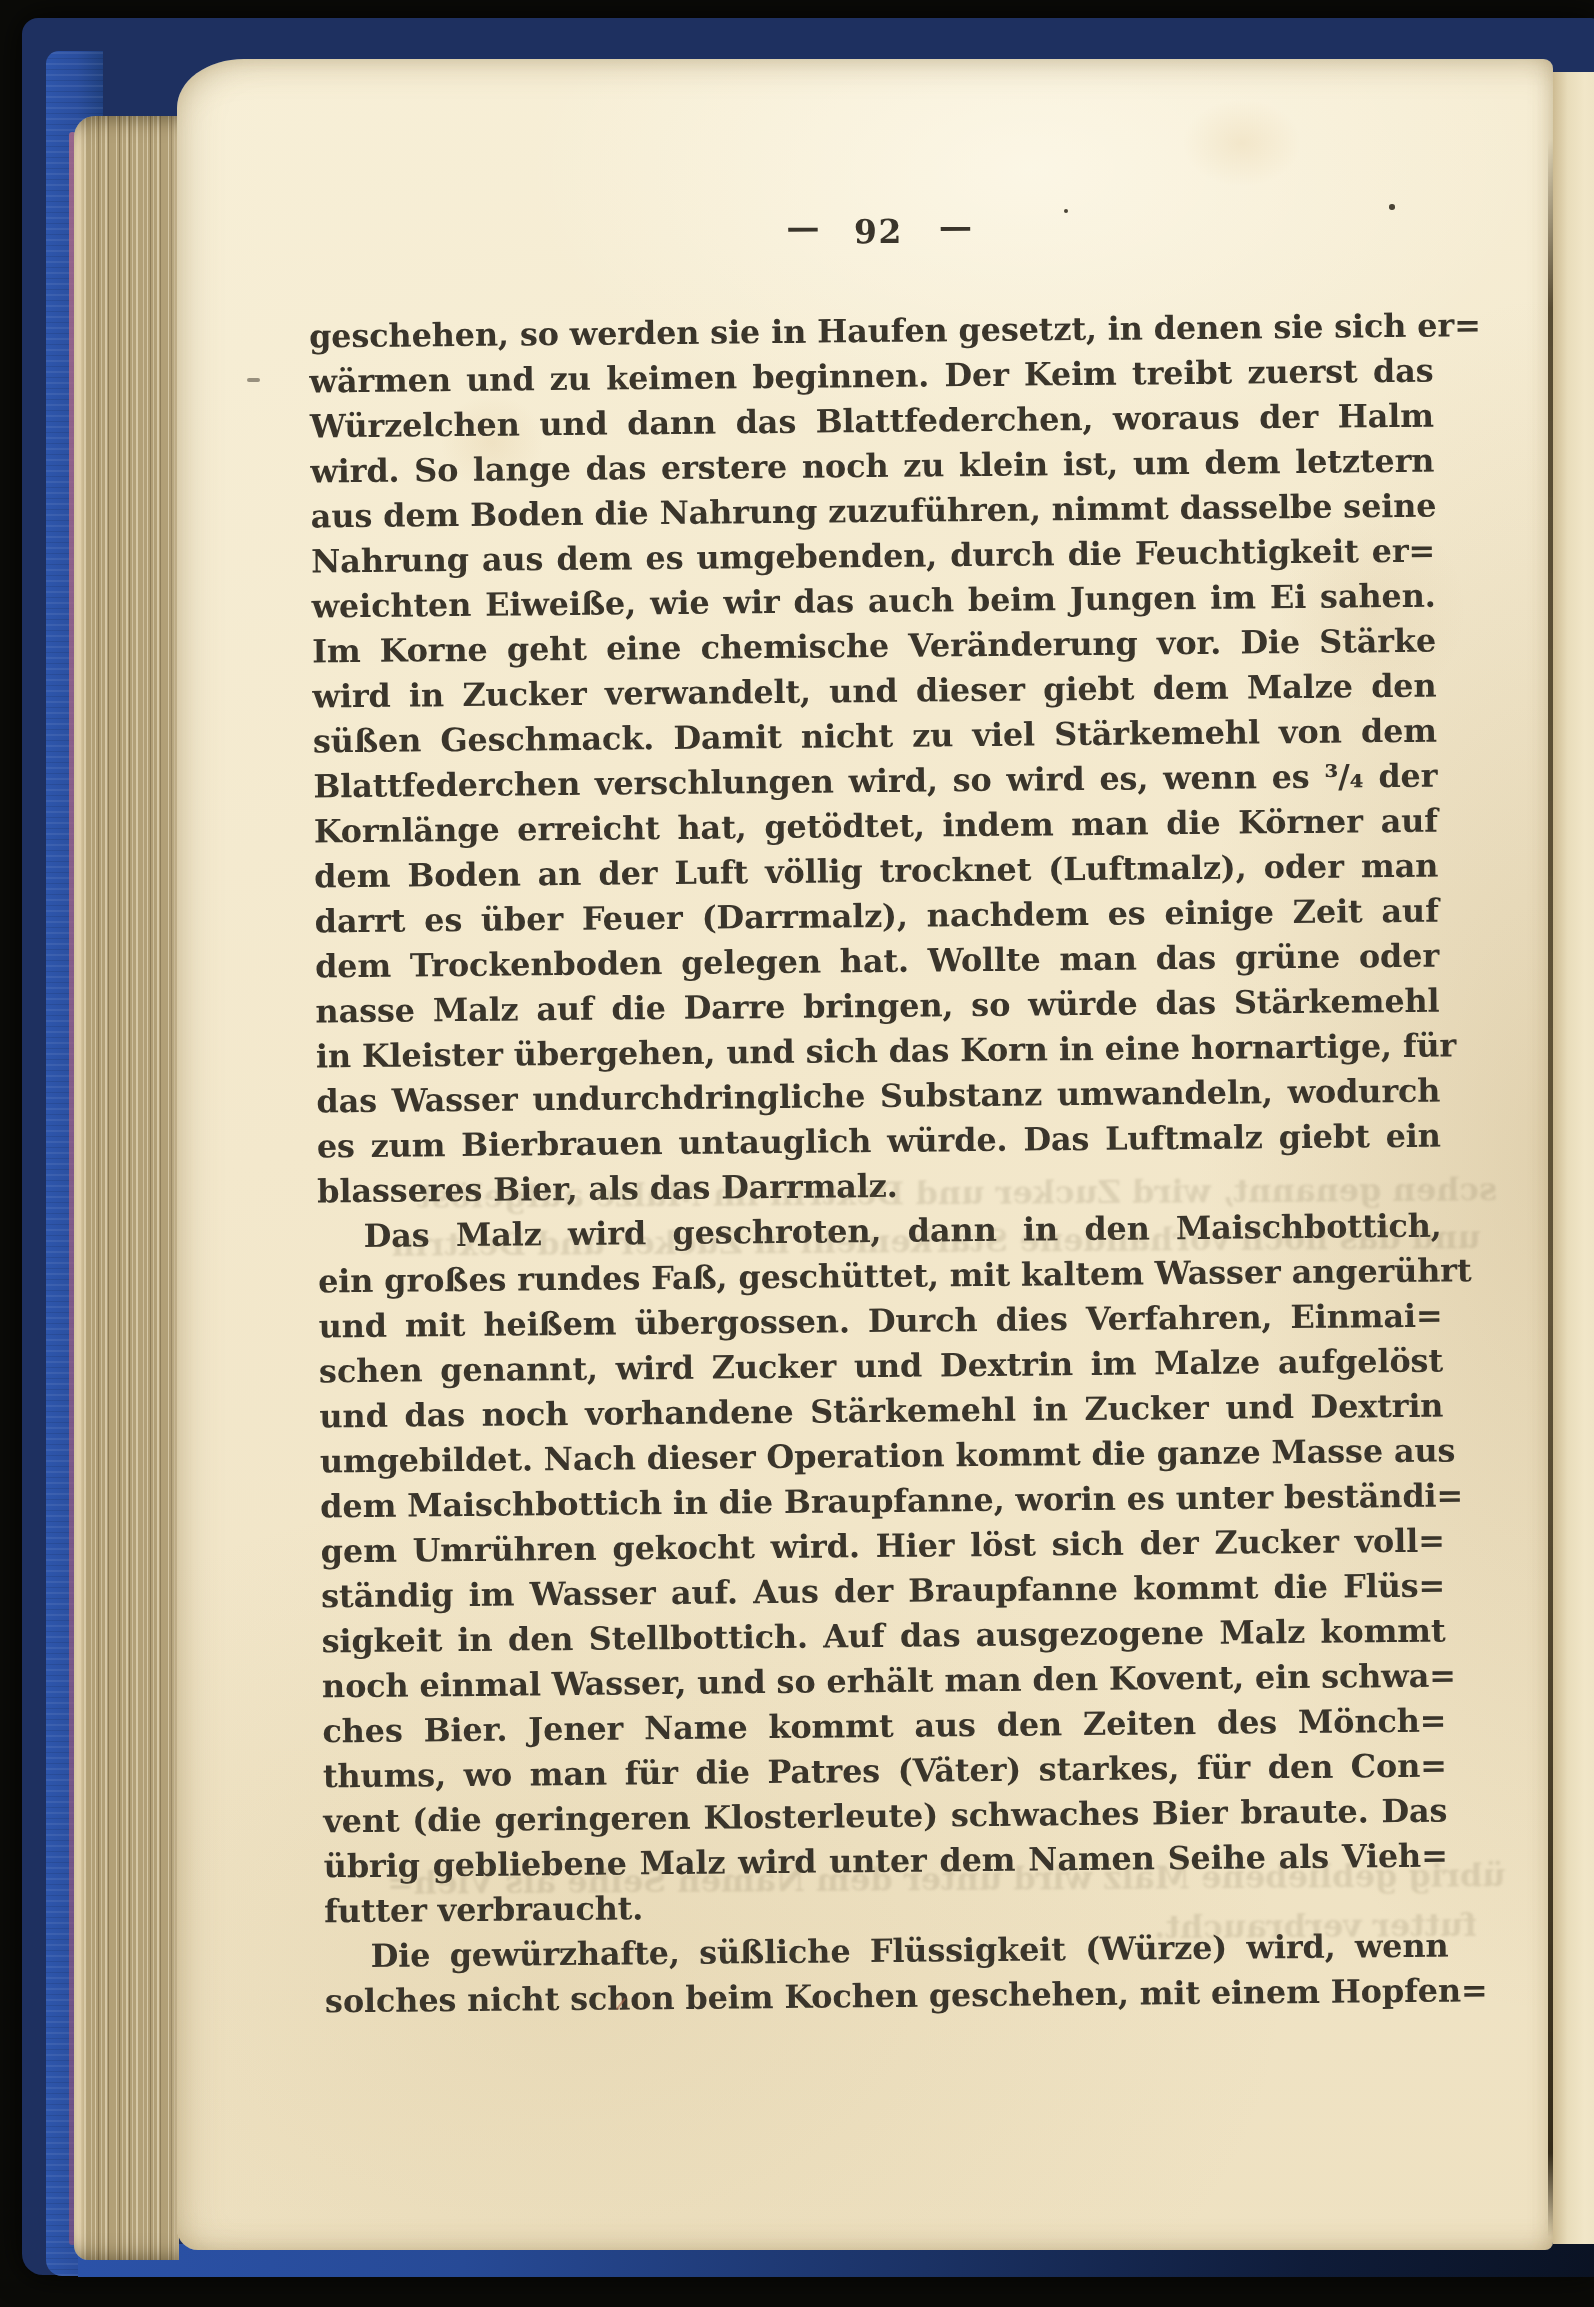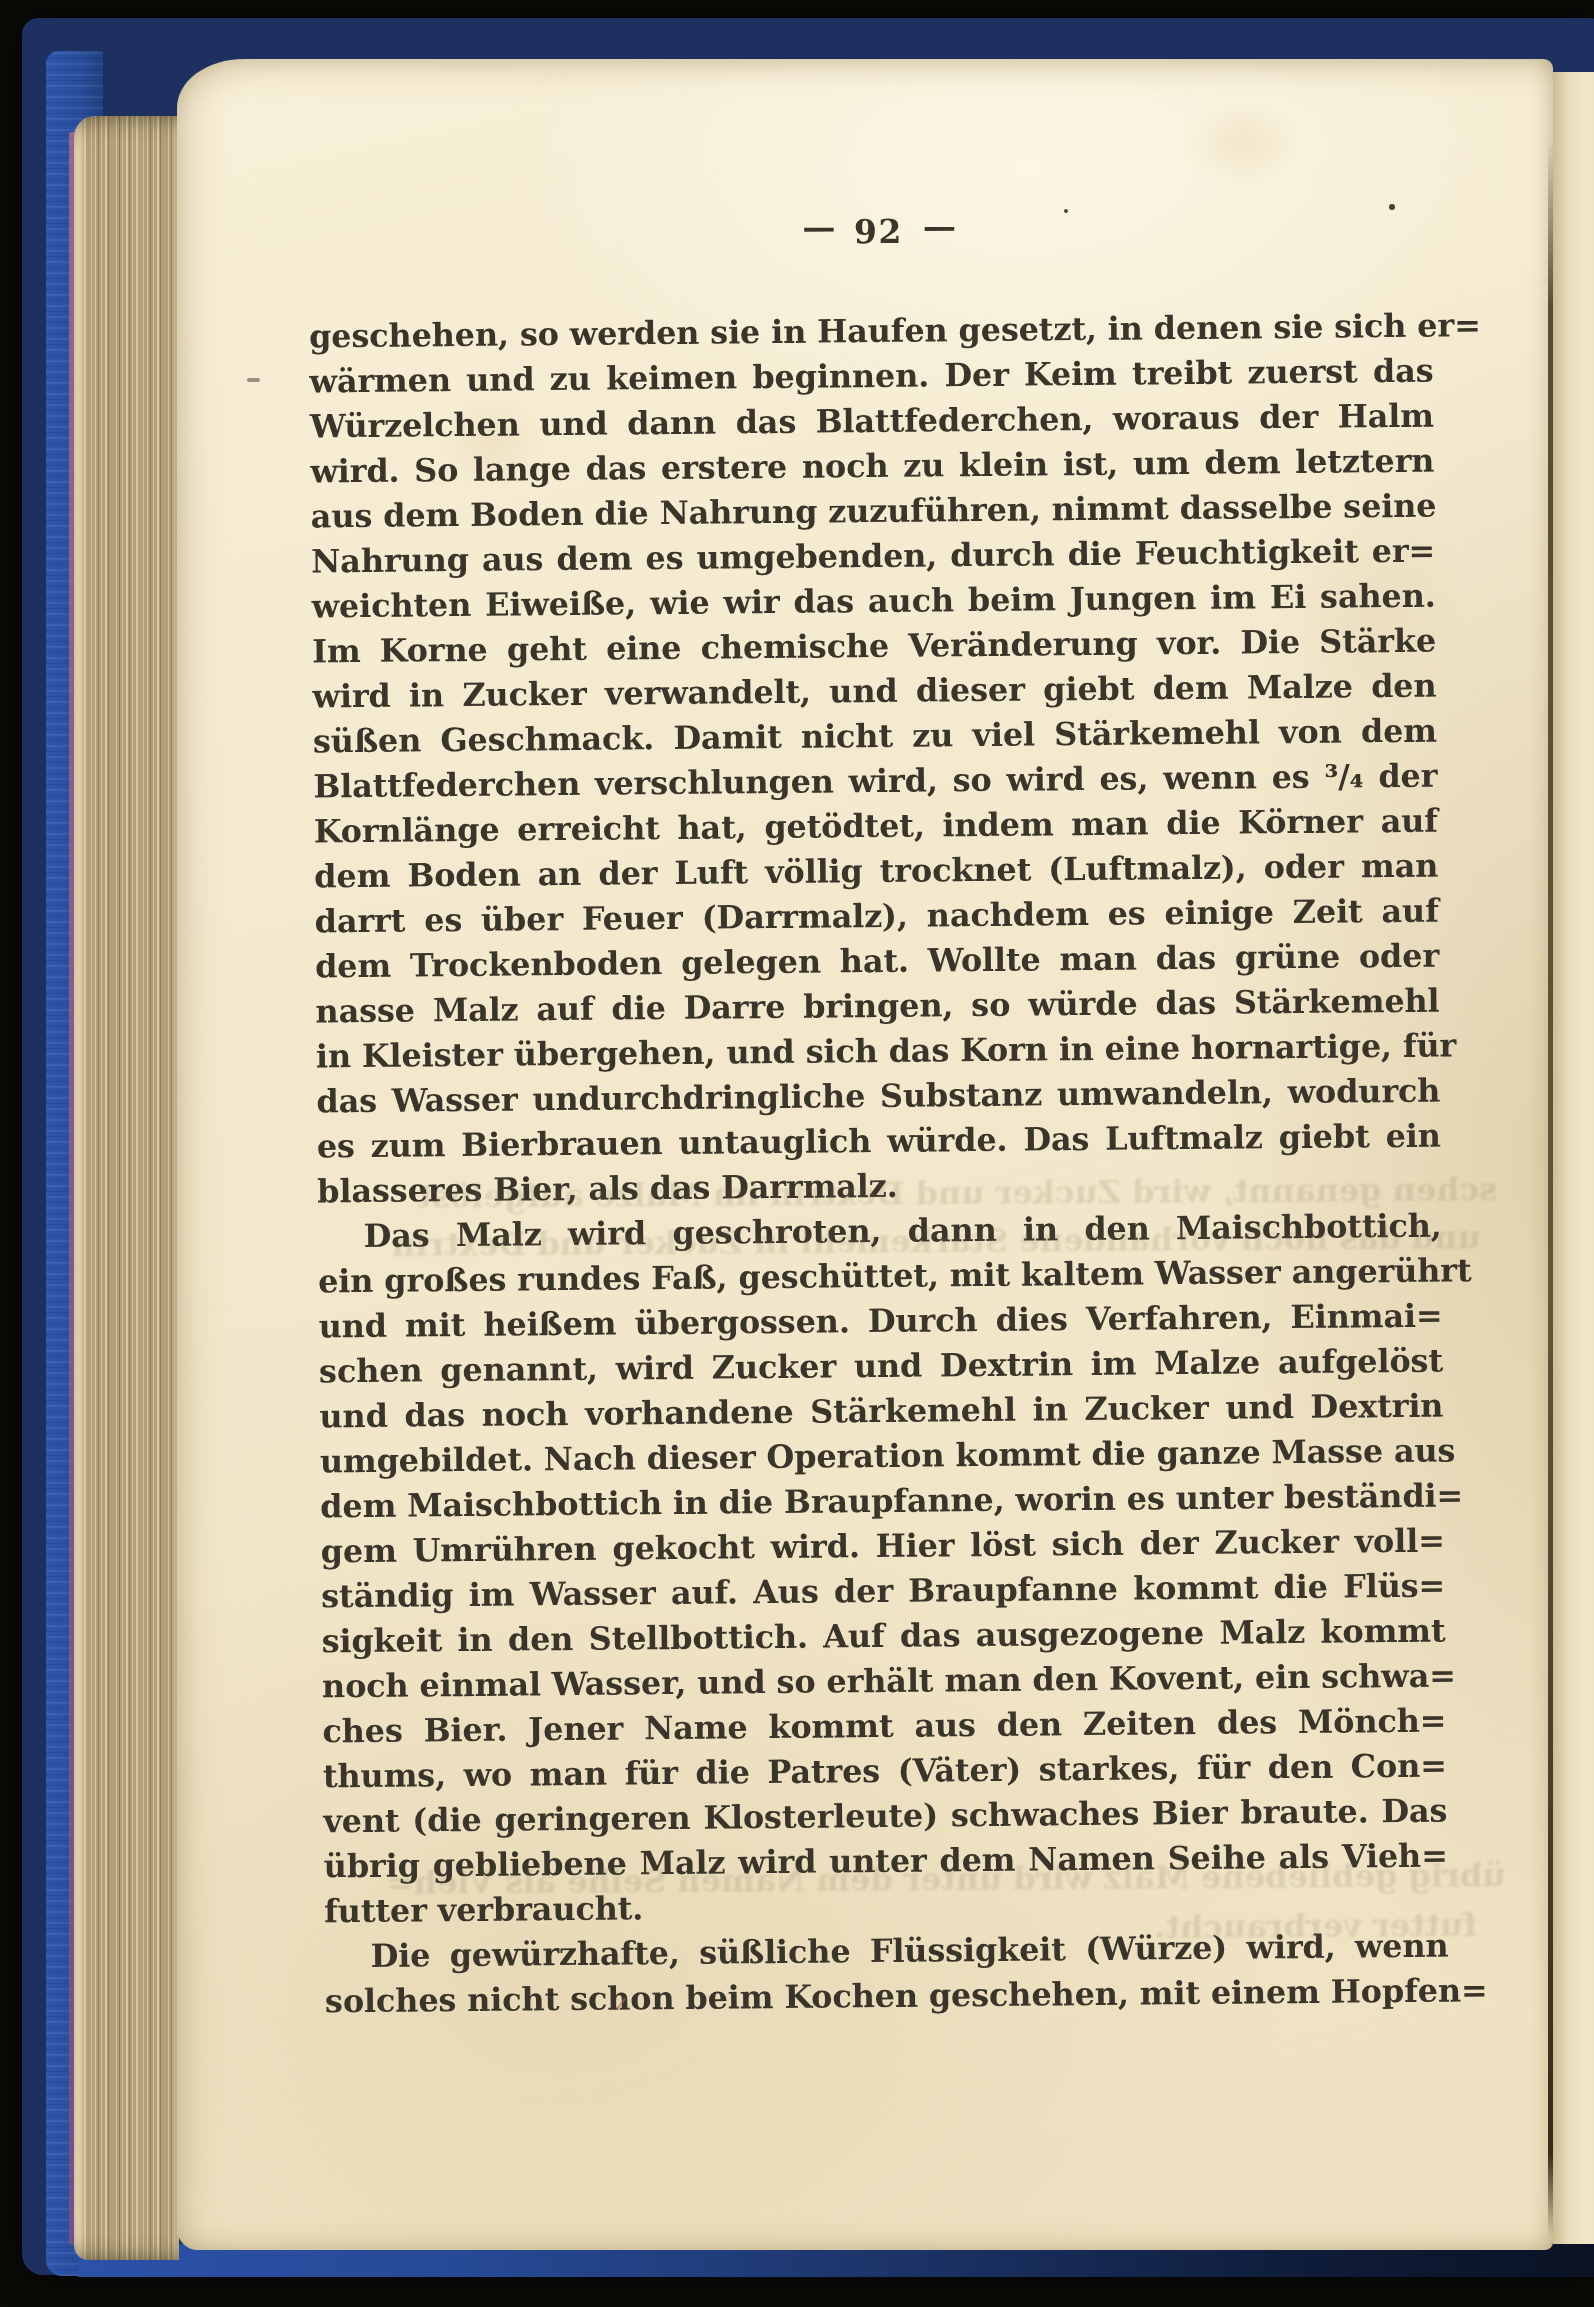--- a/index.html
+++ b/index.html
@@ -46,21 +46,21 @@
   .gutter{position:absolute;left:1548px;top:140px;width:4.8px;height:2097px;
         background:linear-gradient(180deg,rgba(45,35,15,0) 0%,rgba(55,43,20,.8) 8%,rgba(62,50,26,.75) 55%,rgba(35,26,10,.9) 96%,rgba(35,26,10,0) 100%);
         filter:blur(0.4px);}
   .facing-page{position:absolute;left:1553px;top:72px;width:42px;height:2172px;
         background:linear-gradient(90deg,#cdbb92 0%,#e8dcba 35%,#f1e6c8 75%,#efe4c6 100%);}
 
   
   .header{position:absolute;left:140px;top:153px;width:1123px;text-align:center;
           color:#3a352b;font-size:33px;font-weight:700;line-height:40px;
           transform:rotate(-0.3deg);}
-  .header .num{margin:0 20px;letter-spacing:1.6px;}
+  .header .num{margin:0 36px;letter-spacing:1.6px;}
   .header .dash{position:relative;top:-4.8px;font-weight:700;letter-spacing:-1.6px;}
 
   
   .textblock{position:absolute;left:140px;top:250px;width:1124px;
              transform:rotate(-0.55deg);transform-origin:50% 50%;}
   .line{height:45px;font-size:32px;line-height:45px;font-weight:700;color:#3a352b;
         text-align:justify;text-align-last:justify;white-space:nowrap;overflow:visible;
         letter-spacing:-0.2px;}
   .line.nojust{text-align-last:left;}
   .line.indent{text-indent:46px;}

